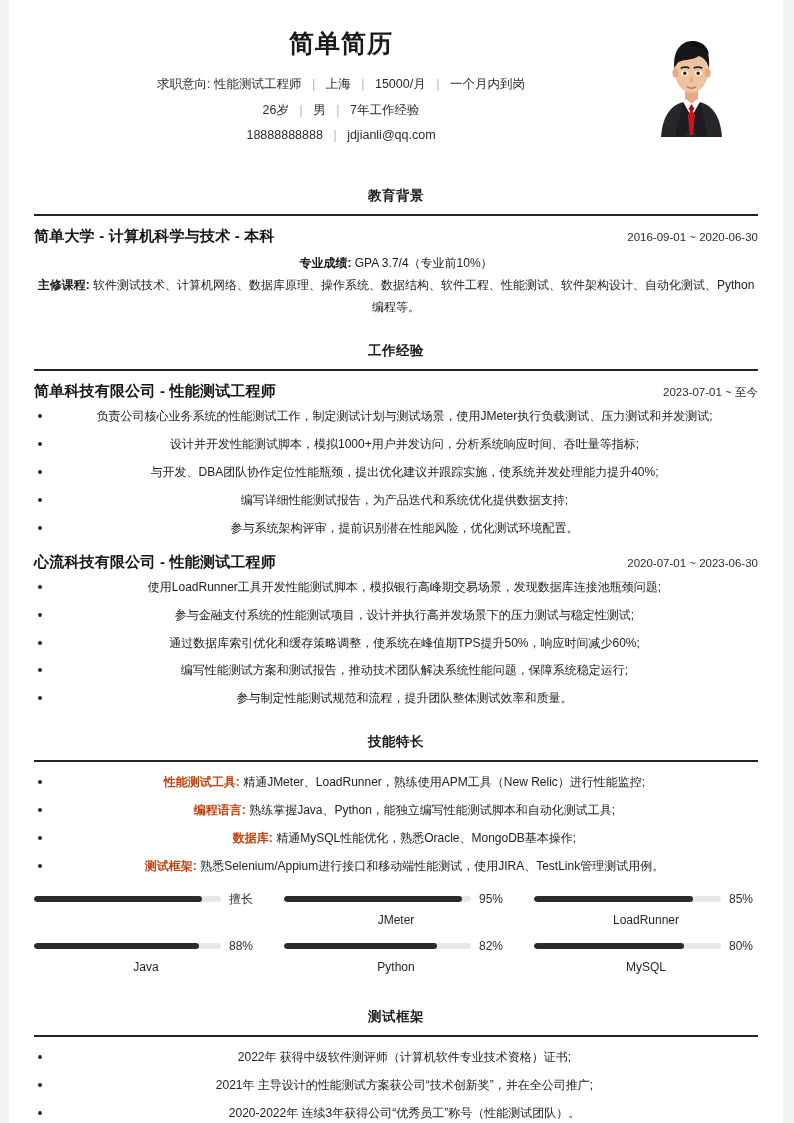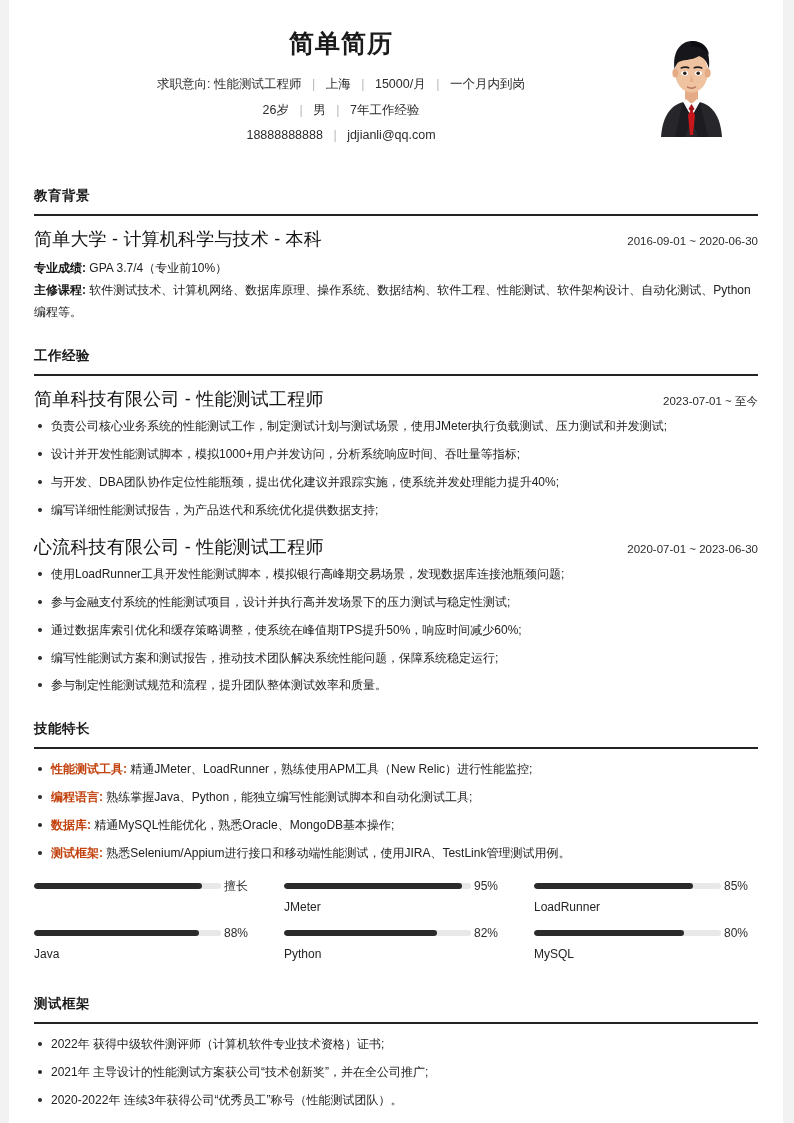--- a/index.html
+++ b/index.html
@@ -65,43 +65,43 @@
     top: 21px;
     right: 22px;
     width: 89px;
     height: 112px;
     overflow: hidden;
     background: #ffffff;
   }
   .avatar svg { display: block; width: 100%; height: 100%; }
 
   
-  .section { margin-top: 16px; }
+  .section { margin-top: 16px; text-align: center; }
 
   .section-title {
     font-size: 13.5px;
     font-weight: bold;
     color: #1a1a1a;
     letter-spacing: 0.5px;
     padding-bottom: 9px;
     border-bottom: 2px solid #242424;
   }
 
   .section-body { padding-top: 11px; }
 
   
   .entry-head {
     display: flex;
     justify-content: space-between;
     align-items: baseline;
     margin-bottom: 6px;
   }
   .entry-title {
-    font-size: 18px;
-    font-weight: normal;
+    font-size: 15px;
+    font-weight: bold;
     color: #141414;
     letter-spacing: 0.2px;
   }
   .entry-date {
     font-size: 11.5px;
     color: #2b2b2b;
     white-space: nowrap;
   }
 
   .detail-line {
@@ -303,20 +303,21 @@
         <div class="entry">
           <div class="entry-head">
             <div class="entry-title">简单科技有限公司 - 性能测试工程师</div>
             <div class="entry-date">2023-07-01 ~ 至今</div>
           </div>
           <ul class="bullets">
             <li>负责公司核心业务系统的性能测试工作，制定测试计划与测试场景，使用JMeter执行负载测试、压力测试和并发测试;</li>
             <li>设计并开发性能测试脚本，模拟1000+用户并发访问，分析系统响应时间、吞吐量等指标;</li>
             <li>与开发、DBA团队协作定位性能瓶颈，提出优化建议并跟踪实施，使系统并发处理能力提升40%;</li>
             <li>编写详细性能测试报告，为产品迭代和系统优化提供数据支持;</li>
+            <li>参与系统架构评审，提前识别潜在性能风险，优化测试环境配置。</li>
           </ul>
         </div>
 
         <div class="entry">
           <div class="entry-head">
             <div class="entry-title">心流科技有限公司 - 性能测试工程师</div>
             <div class="entry-date">2020-07-01 ~ 2023-06-30</div>
           </div>
           <ul class="bullets">
             <li>使用LoadRunner工具开发性能测试脚本，模拟银行高峰期交易场景，发现数据库连接池瓶颈问题;</li>

